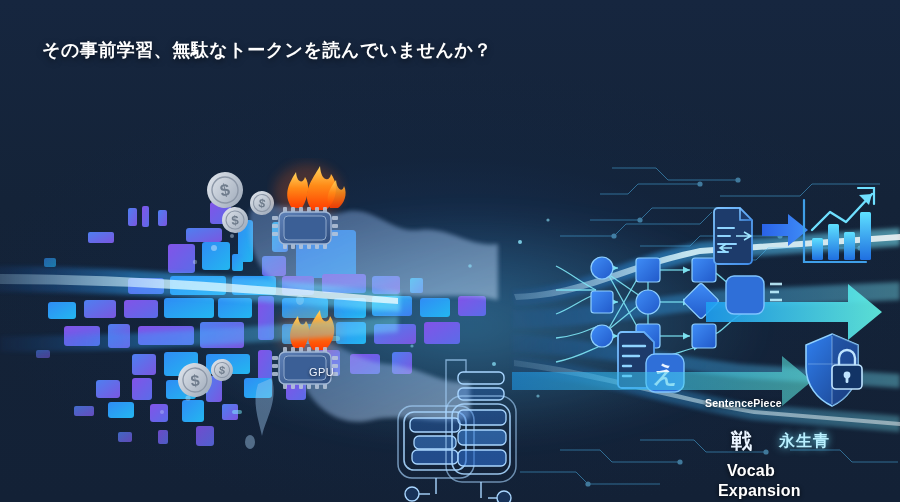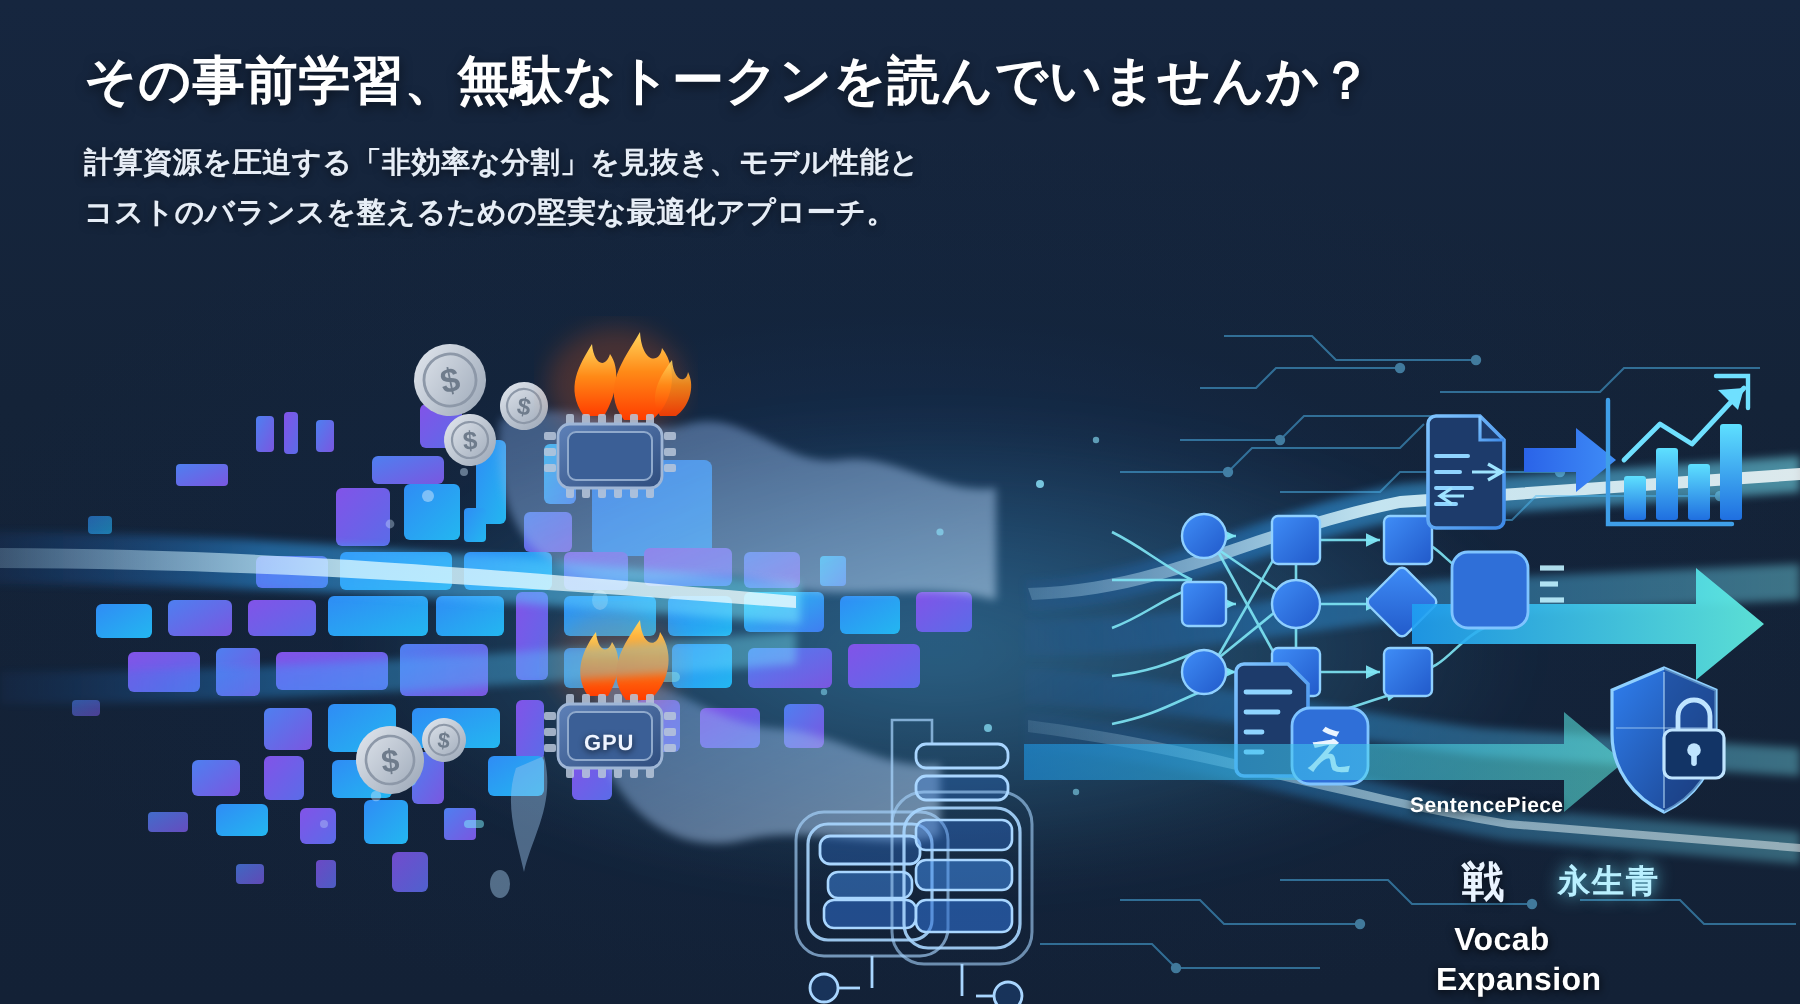--- a/index.html
+++ b/index.html
@@ -11,58 +11,55 @@
   }
   #stage { position:absolute; inset:0; width:900px; height:502px; overflow:hidden;
     background:
       radial-gradient(ellipse 70% 60% at 50% 58%, rgba(22,52,92,.85) 0%, rgba(18,38,66,.35) 45%, rgba(0,0,0,0) 75%),
       linear-gradient(180deg,#16263f 0%,#142338 40%,#132136 100%);
   }
 
   
   .hdr { position:absolute; left:42px; top:24px; width:820px; z-index:40; }
   .headline {
-    font-size:26px; font-weight:bold; color:#ffffff; letter-spacing:.5px;
+    font-size:18px; font-weight:bold; color:#ffffff; letter-spacing:.5px;
     line-height:1.25; white-space:nowrap;
     text-shadow:0 2px 6px rgba(0,0,0,.55);
+    margin-top:15px;
   }
   .sub { margin-top:13px; font-size:14.5px; font-weight:bold; color:#e6edf6;
     line-height:1.75; letter-spacing:.3px; text-shadow:0 1px 4px rgba(0,0,0,.5); }
 
   
   #art { position:absolute; left:0; top:150px; width:900px; height:352px; }
   #artsvg { position:absolute; inset:0; width:900px; height:352px; display:block; }
 
   
   .lbl { position:absolute; color:#ffffff; font-weight:bold; font-size:16px;
     letter-spacing:.2px; text-shadow:0 1px 4px rgba(0,0,0,.85); white-space:nowrap; z-index:30; }
   .lbl.sm { font-size:10.5px; }
   .lbl.ctr { text-align:center; }
   #lbl-sp-top { left:693px; top:247px;padding-left:12px; }
   #lbl-vocab { left:718px; top:311px; width:66px; line-height:1.25; }
-  .gpu-txt { position:absolute; color:#eef4ff; font-weight:bold; font-size:11px;
-    letter-spacing:.4px; text-shadow:0 1px 3px rgba(0,0,0,.7); z-index:31; }
+  .gpu-txt { position:absolute; color:#eef4ff; font-weight:normal; font-size:11px;
+    letter-spacing:.4px; text-shadow:0 1px 3px rgba(0,0,0,.7); z-index:31;margin-left:17px; }
   #gpu1-txt { left:292px; top:216px; }
   .kanji { position:absolute; font-family:"DejaVu Sans",sans-serif; font-weight:bold; z-index:32; }
   #kanji-badge { left:731px; top:277px; font-size:21px; color:#eaf4ff;
     text-shadow:0 1px 4px rgba(0,0,0,.6); }
   #kanji-row { left:779px; top:281px; font-size:16px; color:#b9f0ff;
     letter-spacing:1px; text-shadow:0 0 9px rgba(110,230,255,.9); }
 </style>
 </head>
 <body>
 
 <div id="stage">
 
   <div class="hdr">
     <div class="headline">その事前学習、無駄なトークンを読んでいませんか？</div>
-    <div class="sub">
-      <div>計算資源を圧迫する「非効率な分割」を見抜き、モデル性能と</div>
-      <div>コストのバランスを整えるための堅実な最適化アプローチ。</div>
-    </div>
   </div>
 
   <div id="art">
 
     <svg id="artsvg" viewBox="0 0 900 352" xmlns="http://www.w3.org/2000/svg">
       <defs>
         <linearGradient id="gBeam" x1="0" y1="0" x2="1" y2="0">
           <stop offset="0" stop-color="#1e6ad6" stop-opacity=".15"></stop>
           <stop offset="0.35" stop-color="#31a8ff" stop-opacity=".85"></stop>
           <stop offset="1" stop-color="#7ff0ff" stop-opacity=".95"></stop>

